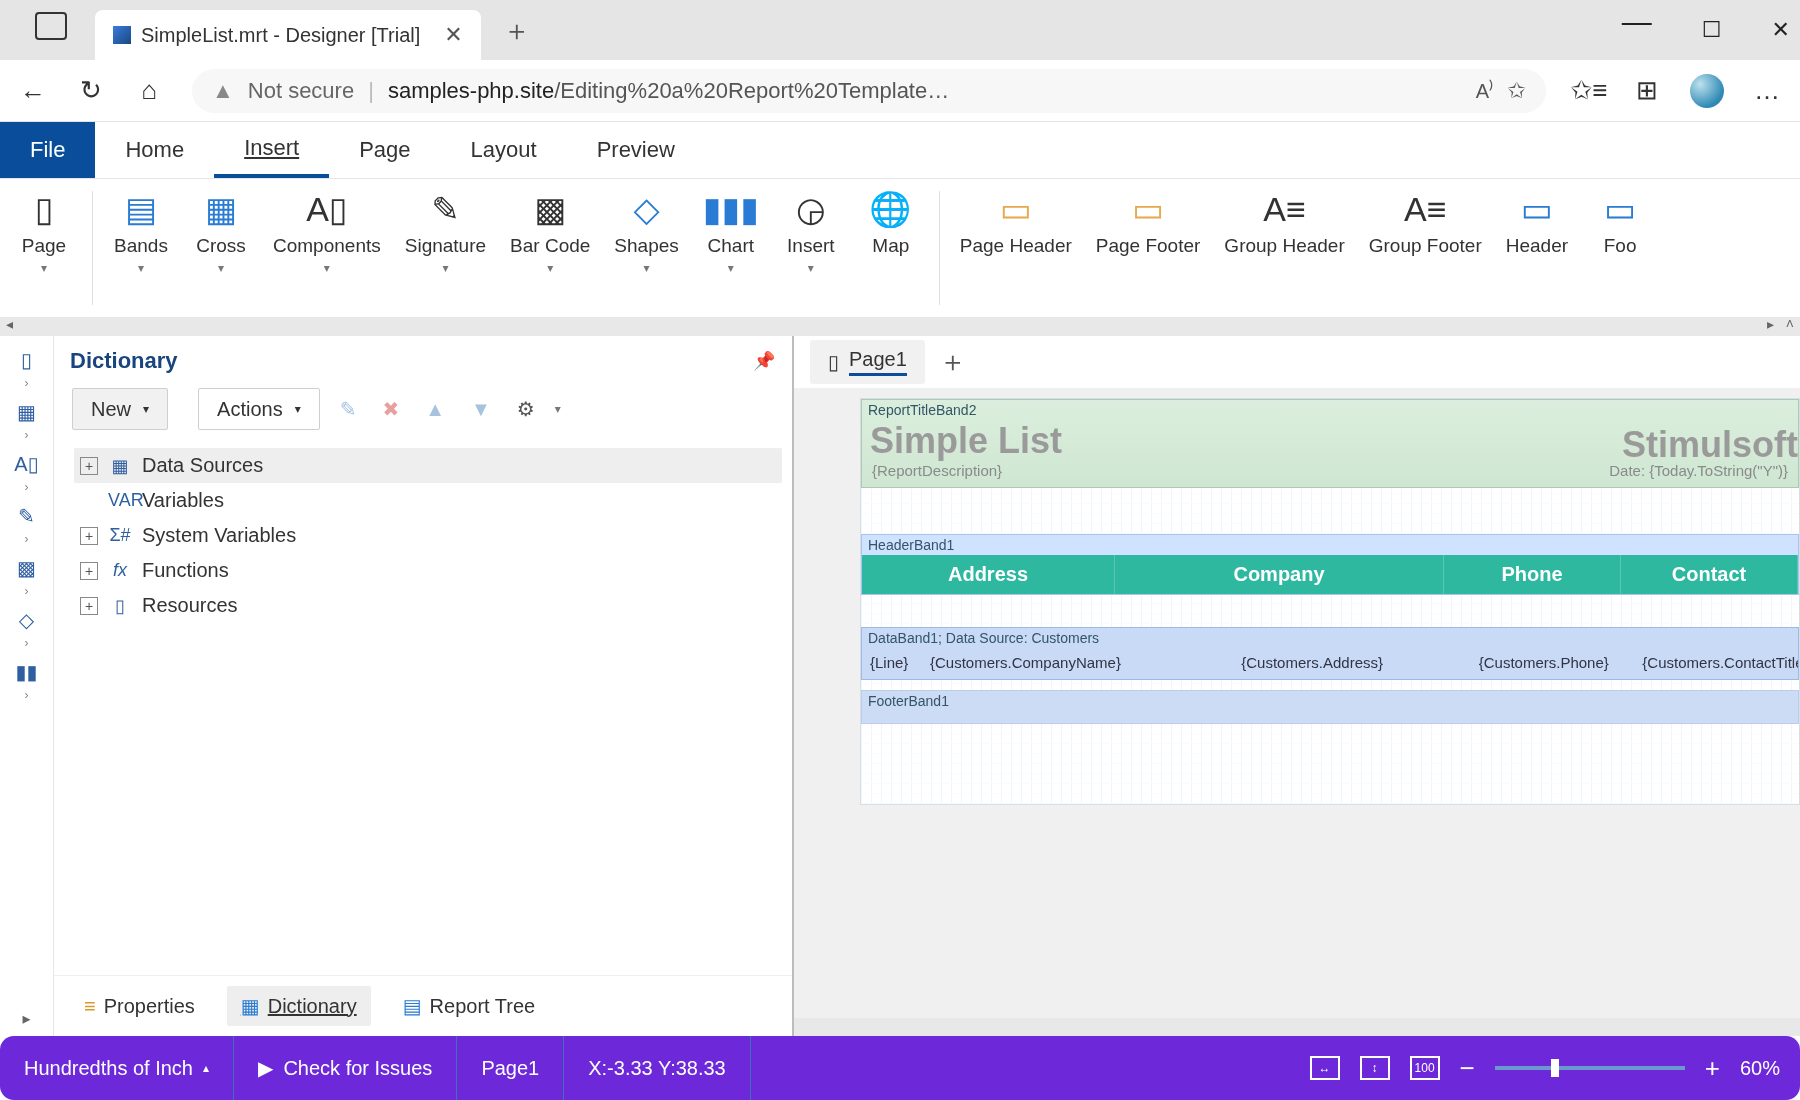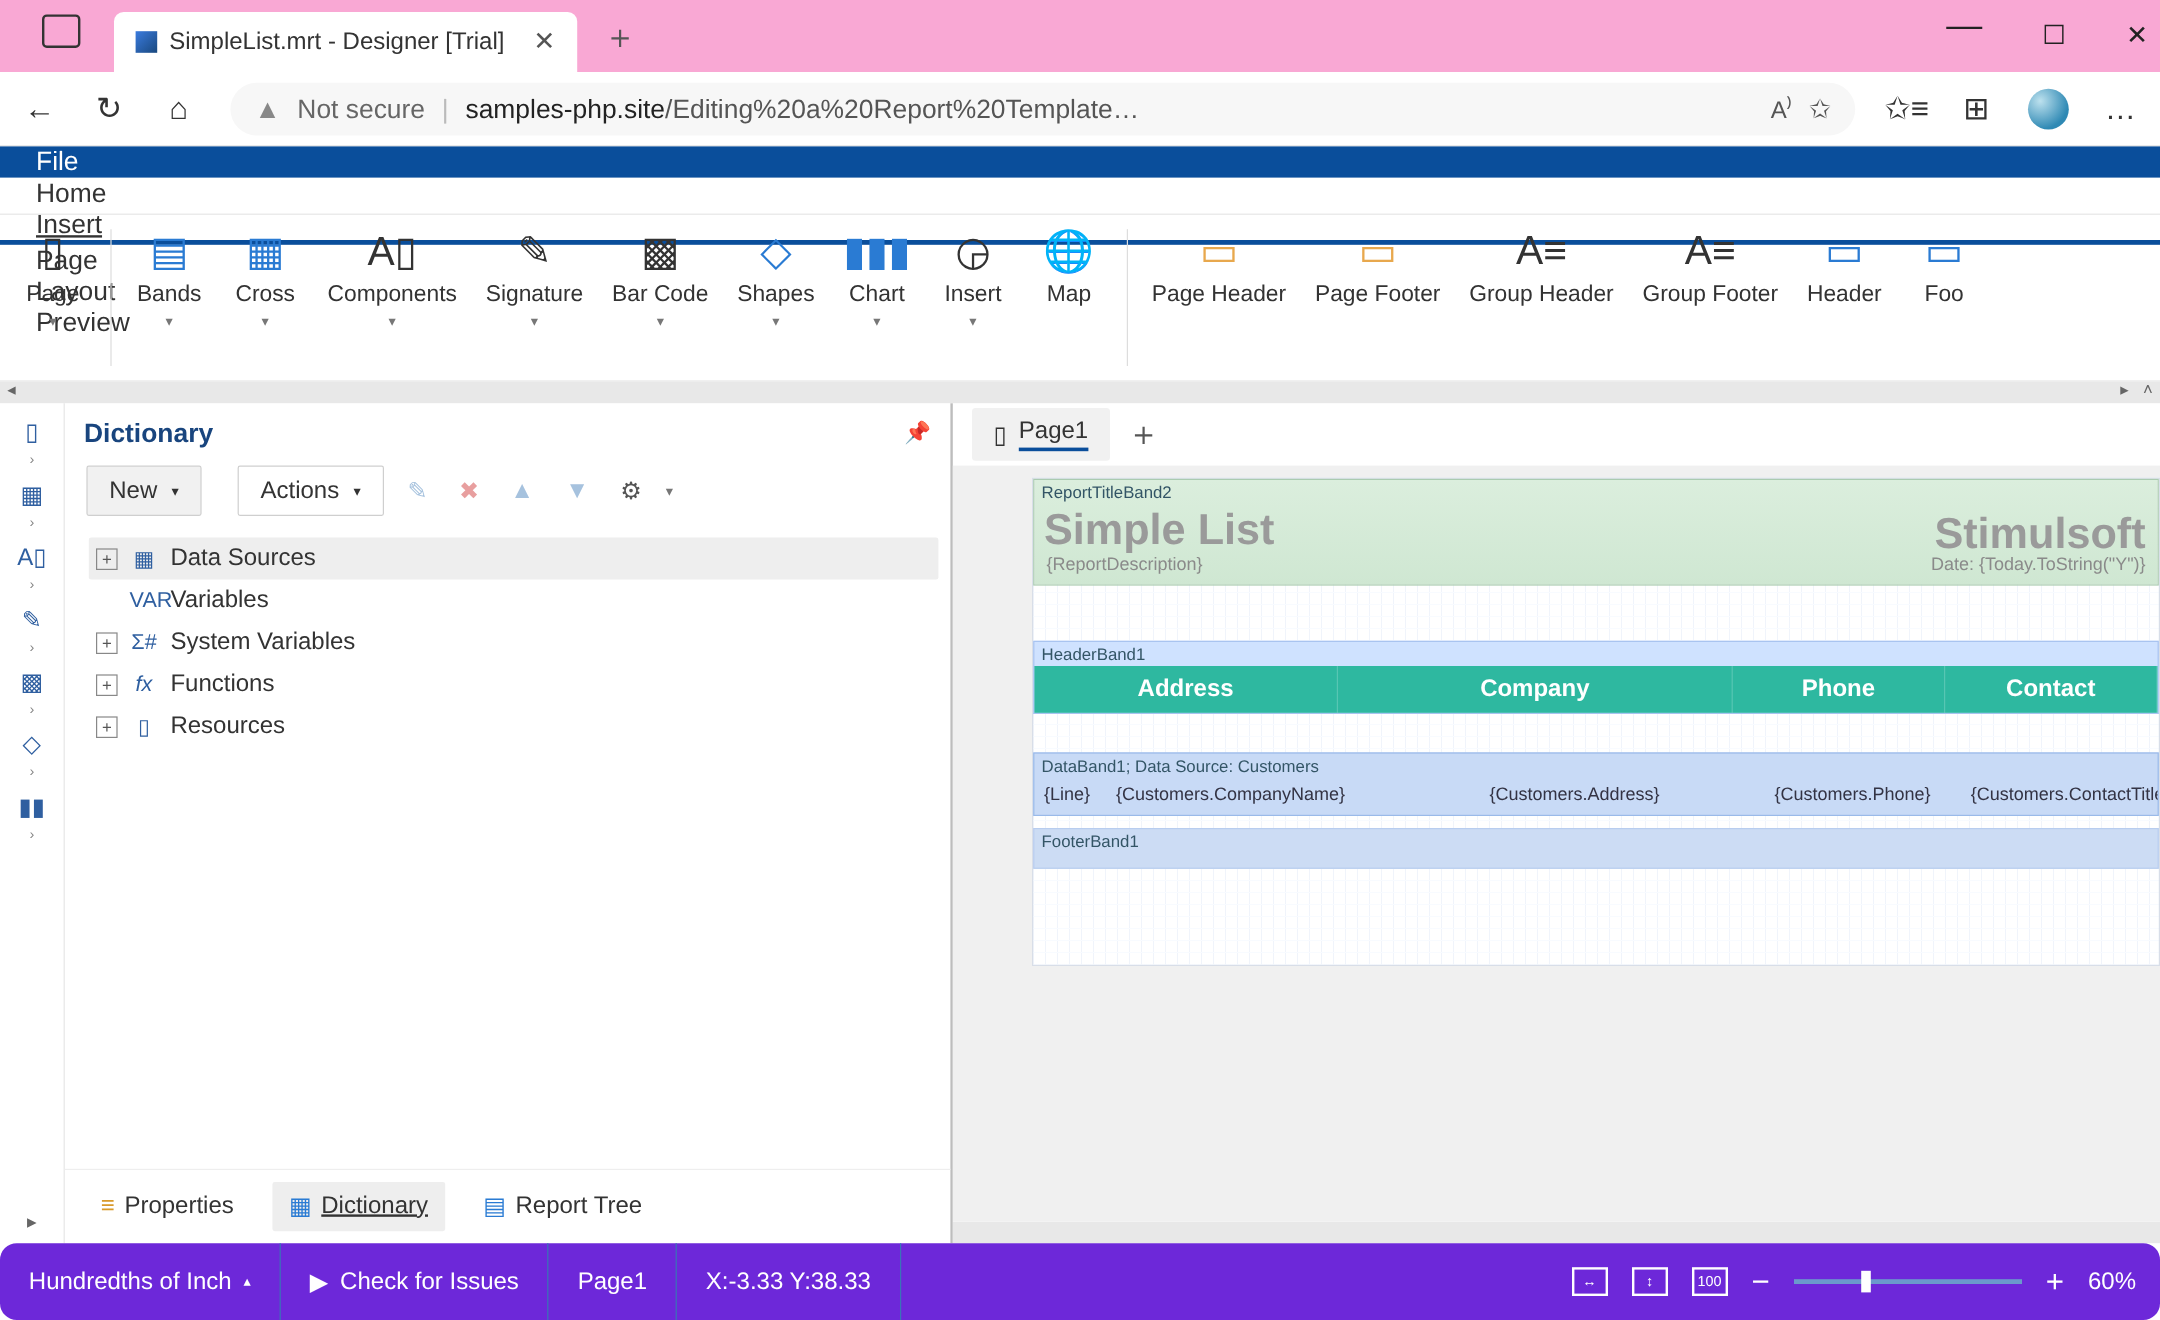--- a/index.html
+++ b/index.html
@@ -1,38 +1,38 @@
 <!DOCTYPE html>
 <html><head>
 <meta charset="utf-8">
 <style>
 * { box-sizing: border-box; margin: 0; padding: 0; font-family: "Segoe UI", Arial, sans-serif; }
 body { width: 1800px; height: 1100px; background: #fff; overflow: hidden; display:flex; flex-direction:column; }
 
 
-.titlebar { height: 60px; background: #f9a8d4; display:flex; align-items:flex-end; position:relative; }
+.titlebar { height: 60px; background: #e5e5e5; display:flex; align-items:flex-end; position:relative; }
 .tab-open { display:inline-flex; align-items:center; gap:10px; background:#fff; height:50px; margin-left:95px; padding:0 18px; border-radius:8px 8px 0 0; font-size:20px; color:#333; }
 .tab-open .tabicon { width:18px; height:18px; background:linear-gradient(135deg,#3a7bde,#19487e); }
 .tab-close { font-size:22px; color:#555; margin-left:14px; cursor:pointer; }
 .newtab { font-size:28px; color:#555; margin:0 0 10px 22px; cursor:pointer; }
 .winctl { position:absolute; right:10px; top:0; height:60px; display:flex; align-items:center; gap:50px; font-size:22px; color:#222; }
 .winctl span { cursor:pointer; }
 .titleicon-box { position:absolute; left:35px; top:12px; width:32px; height:28px; border:2px solid #333; border-radius:4px; }
 
 
 .urlbar { height: 62px; background:#fff; display:flex; align-items:center; padding:0 18px; gap:28px; border-bottom:1px solid #e4e4e4; }
 .urlbar .iconbtn { width:30px; height:30px; display:flex; align-items:center; justify-content:center; font-size:26px; color:#333; cursor:pointer; }
 .omnibox { flex:1; height:44px; background:#f7f7f7; border-radius:22px; display:flex; align-items:center; padding:0 20px; gap:14px; font-size:22px; color:#333; }
 .avatar { width:34px; height:34px; border-radius:50%; background:radial-gradient(circle at 30% 30%, #bde1ee, #2f89b4 70%); }
 .notsecure { color:#666; }
 .urltext { color:#555; }
 .urltext .host { color:#222; }
 
 
-.menu { height:56px; display:flex; align-items:stretch;flex-direction:column; }
+.menu { height:56px; display:flex; align-items:stretch; }
 .menu-item { padding:0 30px; font-size:22px; display:flex; align-items:center; color:#333; cursor:pointer; }
 .menu-item.file { background:#0a4e9b; color:#fff; font-weight:500; }
 .menu-item.active { border-bottom:4px solid #0a4e9b;text-decoration:underline; }
 .ribbon { height:140px; border-top:1px solid #e7e7e7; border-bottom:1px solid #e7e7e7; display:flex; align-items:stretch; padding:0 4px; position:relative; }
 .rbgroup { display:flex; flex-direction:column; align-items:center; justify-content:flex-start; padding:10px 12px 2px; gap:6px; min-width:80px; cursor:pointer; }
 .rbgroup .ri { width:46px; height:40px; display:flex; align-items:center; justify-content:center; font-size:34px; color:#333; }
 .rbgroup .rl { font-size:19px; color:#333; text-align:center; line-height:22px; }
 .rbgroup .caret { font-size:12px; color:#777; margin-top:-2px; }
 .rbdiv { width:1px; background:#ddd; margin:12px 8px; }
 .scrollstripe { height:18px; background:#e8e8e8; position:relative; }
@@ -67,21 +67,21 @@
 .pagetabs { height:52px; display:flex; align-items:center; gap:14px; padding-left:16px; }
 .pagetab { display:flex; align-items:center; gap:10px; background:#f1f1f1; padding:8px 18px; border-radius:3px; font-size:20px; color:#333; cursor:pointer; }
 .pagetab .ul { border-bottom:3px solid #0a4e9b; padding-bottom:2px; }
 .addpage { font-size:28px; color:#555; cursor:pointer; }
 .canvas { flex:1; background:#f0f0f0; overflow:hidden; position:relative; padding:10px 0 0 6px; }
 .sheet { background:repeating-linear-gradient(0deg,#f8fbff,#f8fbff 1px,transparent 1px,transparent 10px),repeating-linear-gradient(90deg,#f0f4fb,#f0f4fb 1px,transparent 1px,transparent 10px),#fff; width:940px; margin-left:60px; border:1px solid #d8dee8; }
 .band { position:relative; }
 .bandlabel { font-size:14px; color:#356; padding:2px 6px; }
 .title-band { background:linear-gradient(#dbeedd,#cfe7d2); border:1px solid #aacbb0; }
 .title-big { font-size:36px; font-weight:700; color:#9a9a9a; padding:0 8px; }
-.title-right { position:absolute; right:10px; top:24px; font-size:36px; font-weight:700; color:#9a9a9a; }
+.title-right { position:absolute; right:0; top:24px; font-size:36px; font-weight:700; color:#9a9a9a; }
 .subtitle { font-size:15px; color:#8a8a8a; padding:0 10px 8px; display:flex; }
 .subtitle .rsub { margin-left:auto; }
 .header-band { background:#cfe2ff; border:1px solid #a9c4f0; }
 .header-row { background:#2eb8a0; display:flex; color:#fff; font-weight:600; font-size:20px; }
 .hc { padding:8px 12px; text-align:center; border-right:1px solid rgba(255,255,255,.2); }
 .data-band { background:#c8daf6; border:1px solid #9abae9; }
 .data-row { display:flex; color:#334; font-size:15px; padding:4px 0 6px; }
 .dc { padding:2px 8px; white-space:nowrap; overflow:hidden; }
 .footer-band { background:#ccdcf4; border:1px solid #b8cdef; height:34px; }
 .hscroll { height:18px; background:#e8e8e8; }

